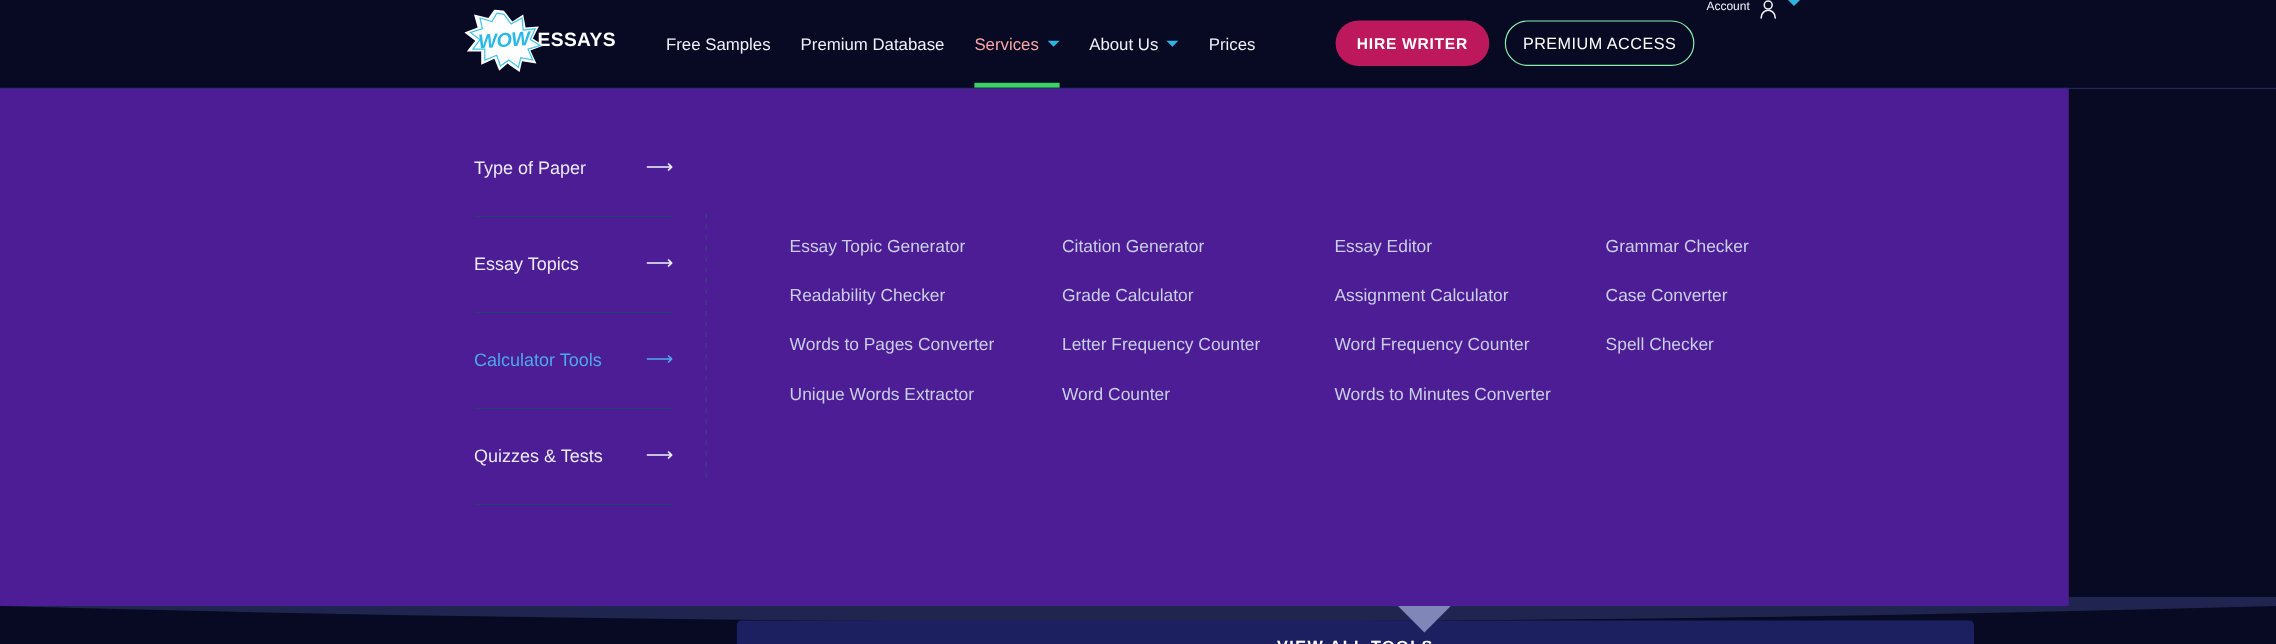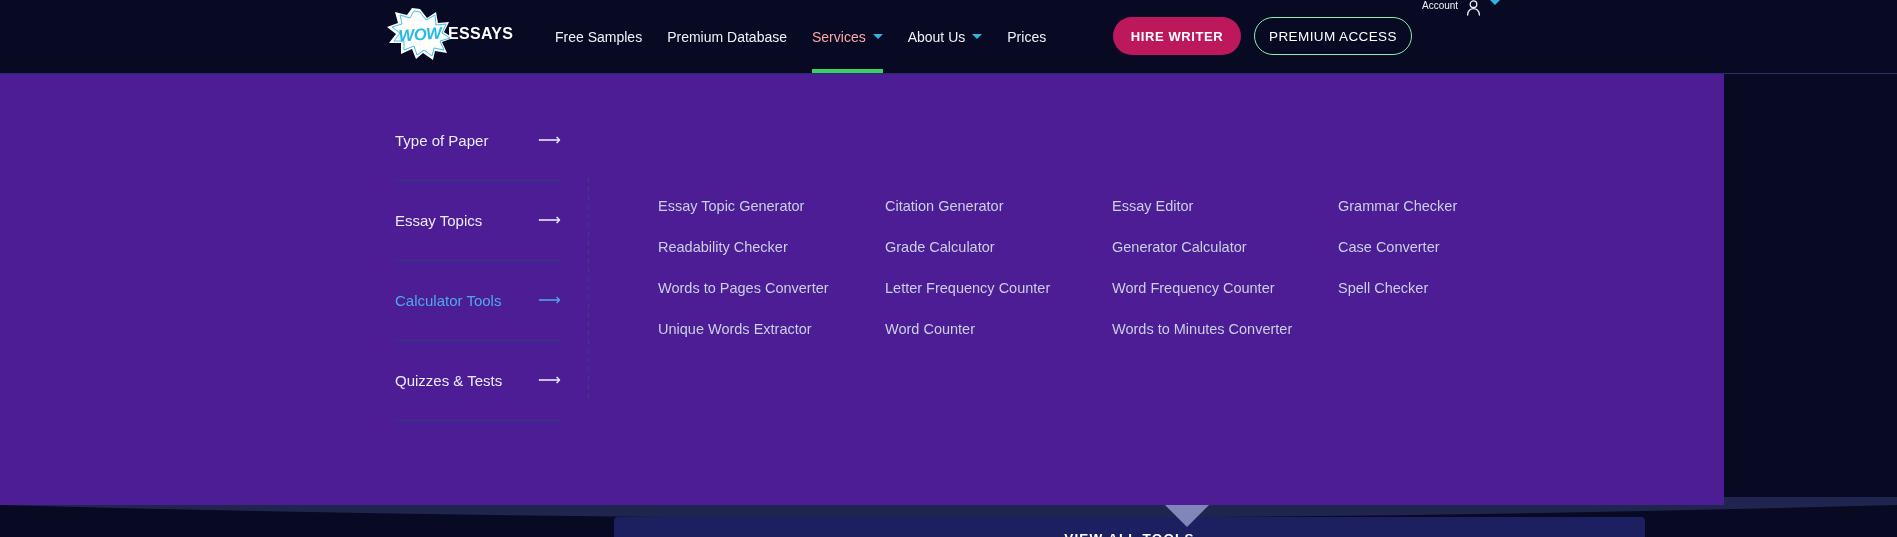--- a/index.html
+++ b/index.html
@@ -260,21 +260,21 @@
 
     <div class="v-divider"></div>
 
     <div class="tools">
       <a class="tool-link">Essay Topic Generator</a>
       <a class="tool-link">Citation Generator</a>
       <a class="tool-link">Essay Editor</a>
       <a class="tool-link">Grammar Checker</a>
       <a class="tool-link">Readability Checker</a>
       <a class="tool-link">Grade Calculator</a>
-      <a class="tool-link">Generator Calculator</a>
+      <a class="tool-link">Assignment Calculator</a>
       <a class="tool-link">Case Converter</a>
       <a class="tool-link">Words to Pages Converter</a>
       <a class="tool-link">Letter Frequency Counter</a>
       <a class="tool-link">Word Frequency Counter</a>
       <a class="tool-link">Spell Checker</a>
       <a class="tool-link">Unique Words Extractor</a>
       <a class="tool-link">Word Counter</a>
       <a class="tool-link">Words to Minutes Converter</a>
     </div>
 

